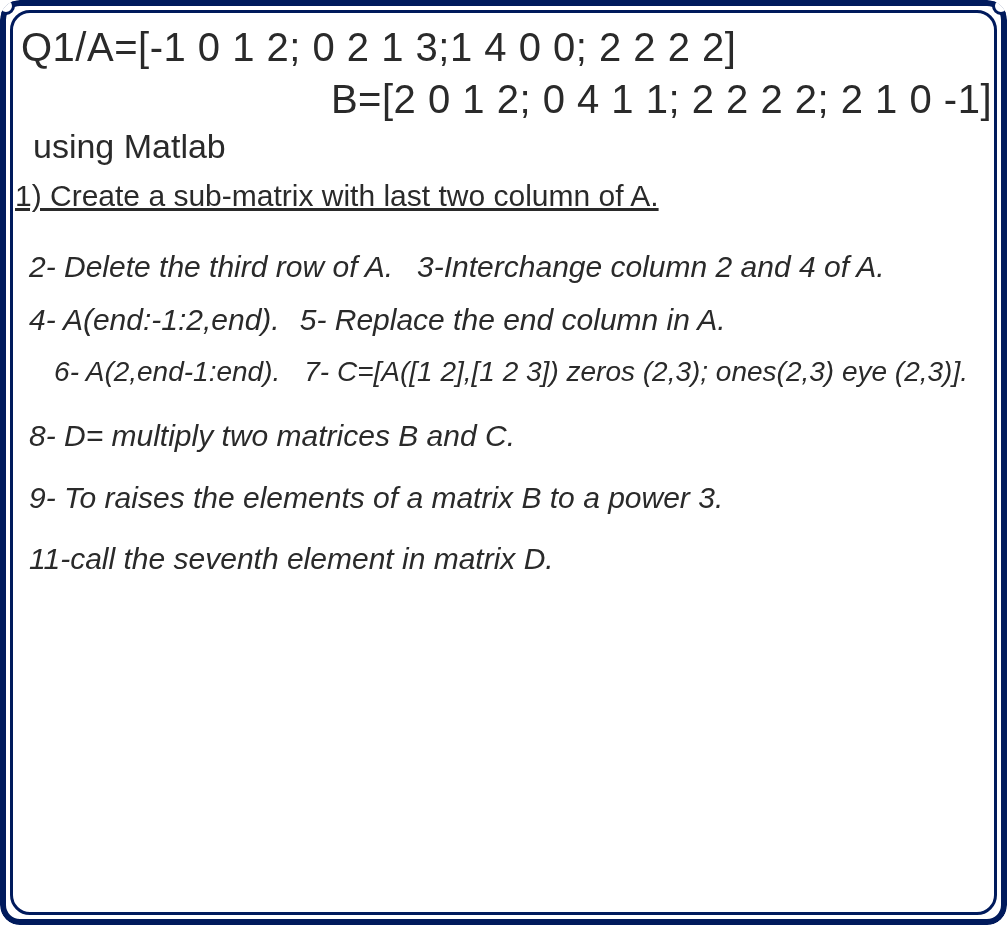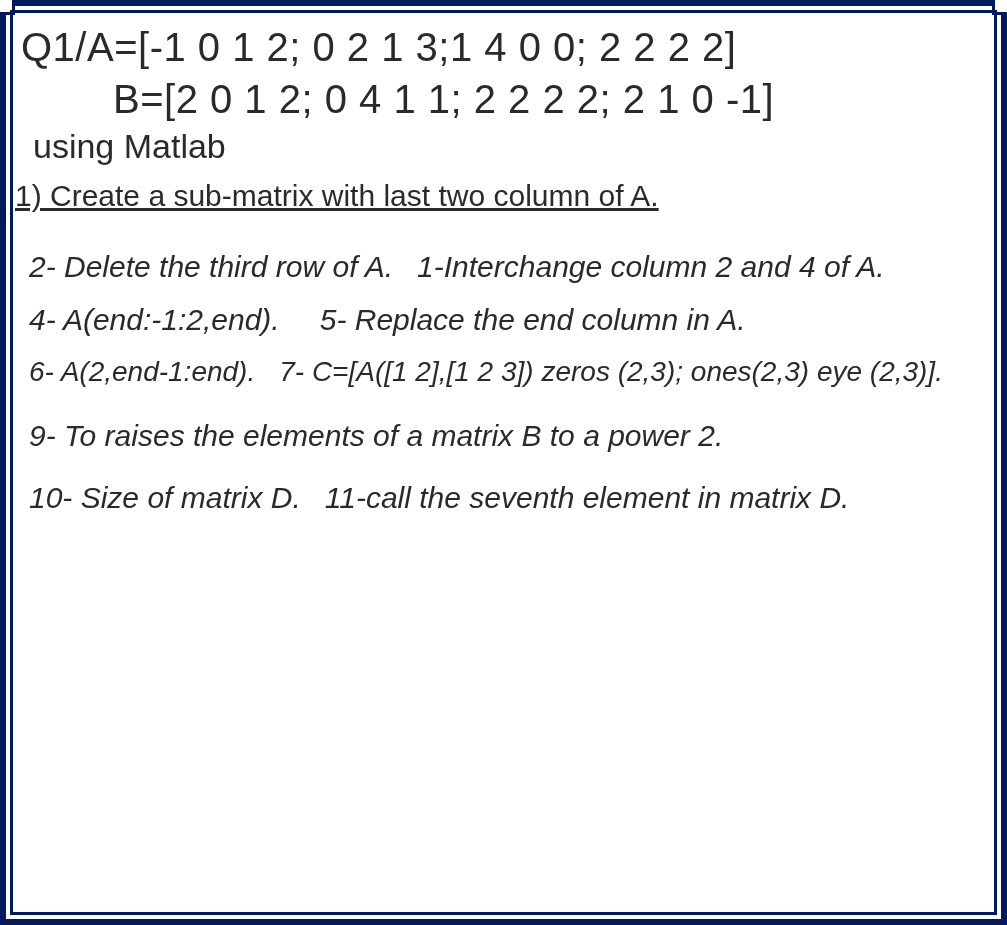--- a/index.html
+++ b/index.html
@@ -1,18 +1,19 @@
 <!DOCTYPE html>
 <html><head>
   <meta charset="utf-8">
   <style>
     * {
       margin: 0;
       padding: 0;
       box-sizing: border-box;
+      border-radius: 20px;
     }
     body {
       width: 1007px;
       height: 925px;
       background: #ffffff;
       font-family: Arial, Helvetica, sans-serif;
       position: relative;
     }
     .outer-border {
       position: absolute;
@@ -50,20 +51,21 @@
       padding-left: 6px;
       line-height: 1.3;
       letter-spacing: 0.5px;
     }
     .title-line2 {
       font-size: 40px;
       font-weight: 400;
       padding-left: 98px;
       line-height: 1.3;
       letter-spacing: 0.5px;
+      text-align: right;
     }
     .subtitle {
       font-size: 34px;
       font-weight: 400;
       padding-left: 18px;
       margin-top: 2px;
       margin-bottom: 10px;
     }
     .item1 {
       font-size: 30px;
@@ -89,58 +91,61 @@
     .q-sm {
       font-size: 28px;
       font-weight: 400;
       margin-right: 24px;
     }
     .row-tight {
       margin-bottom: 10px;
     }
     .row-wide {
       margin-bottom: 22px;
+      justify-content: flex-end;
     }
   </style>
 </head>
 <body>
 
 <div class="outer-border">
   <div class="corner-decoration corner-tl"></div>
   <div class="corner-decoration corner-tr"></div>
   <div class="inner-border">
     <div class="content">
 
       <div class="title-line1">Q1/A=[-1 0 1 2; 0 2 1 3;1 4 0 0; 2 2 2 2]</div>
       <div class="title-line2">B=[2 0 1 2; 0 4 1 1; 2 2 2 2; 2 1 0 -1]</div>
 
       <div class="subtitle">using Matlab</div>
 
       <div class="item1">1) Create a sub-matrix with last two column of A.</div>
 
       <div class="row row-tight">
         <span class="q">2- Delete the third row of A.</span>
-        <span class="q">1-Interchange column 2 and 4 of A.</span>
+        <span class="q">3-Interchange column 2 and 4 of A.</span>
       </div>
 
       <div class="row row-tight">
-        <span class="q" style="margin-right:40px;">4- A(end:-1:2,end).</span>
+        <span class="q" style="margin-right:20px;">4- A(end:-1:2,end).</span>
         <span class="q">5- Replace the end column in A.</span>
       </div>
 
       <div class="row row-wide">
         <span class="q-sm">6- A(2,end-1:end).</span>
         <span class="q-sm">7- C=[A([1 2],[1 2 3]) zeros (2,3); ones(2,3) eye (2,3)].</span>
       </div>
 
-
       <div class="row">
-        <span class="q">9- To raises the elements of a matrix B to a power 2.</span>
+        <span class="q">8- D= multiply two matrices B and C.</span>
       </div>
 
       <div class="row">
-        <span class="q">10- Size of matrix D.</span>
+        <span class="q">9- To raises the elements of a matrix B to a power 3.</span>
+      </div>
+
+      <div class="row">
         <span class="q">11-call the seventh element in matrix D.</span>
       </div>
 
     </div>
   </div>
 </div>
 
 </body></html>

